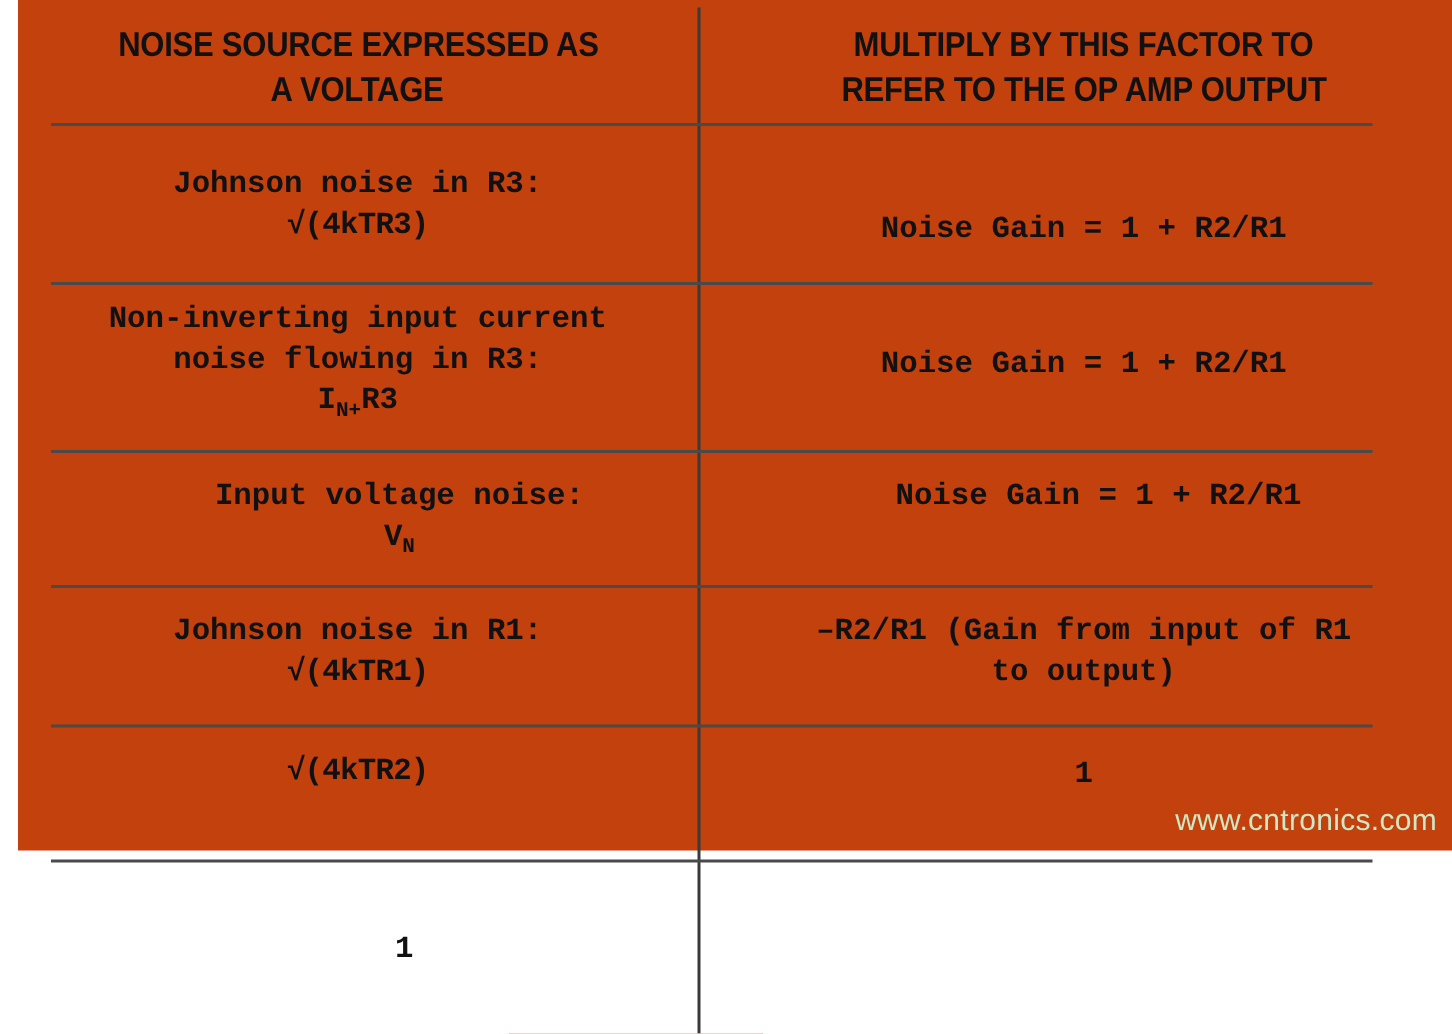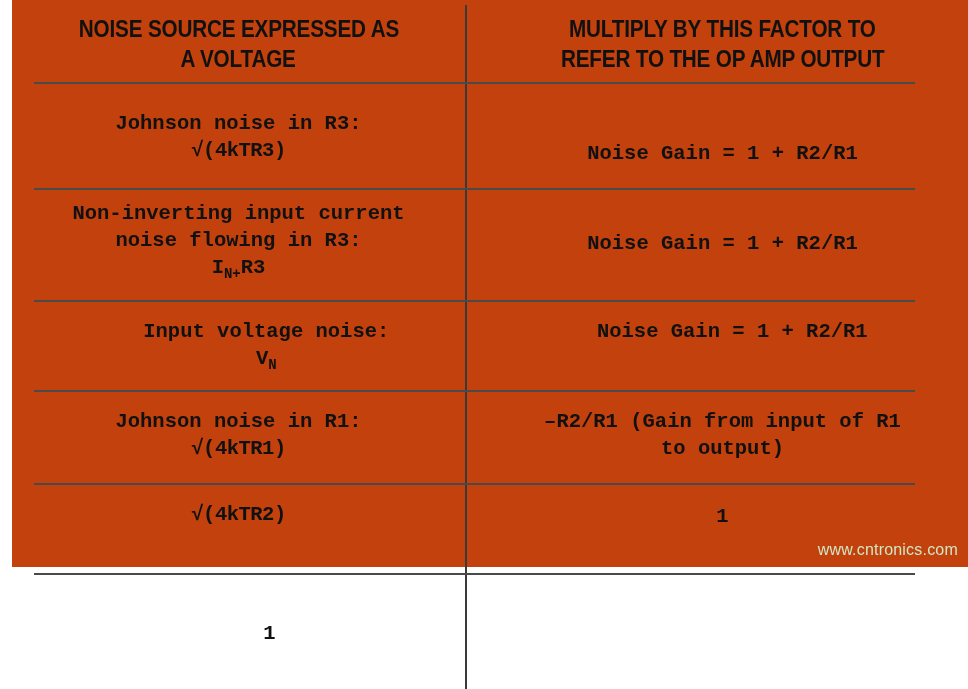--- a/index.html
+++ b/index.html
@@ -81,21 +81,21 @@
     position:relative;
     top:5px;
   }
   .radic { letter-spacing:-0.5px; }
 
   
   #watermark {
     position:absolute;
     right:22px;
     bottom:8px;
-    font-size:16px;
+    font-size:20px;
     color:#cfe7c4;
     letter-spacing:0.2px;
     font-weight:normal;
   }
 </style>
 </head>
 <body>
 
 <div id="table-root">
 

